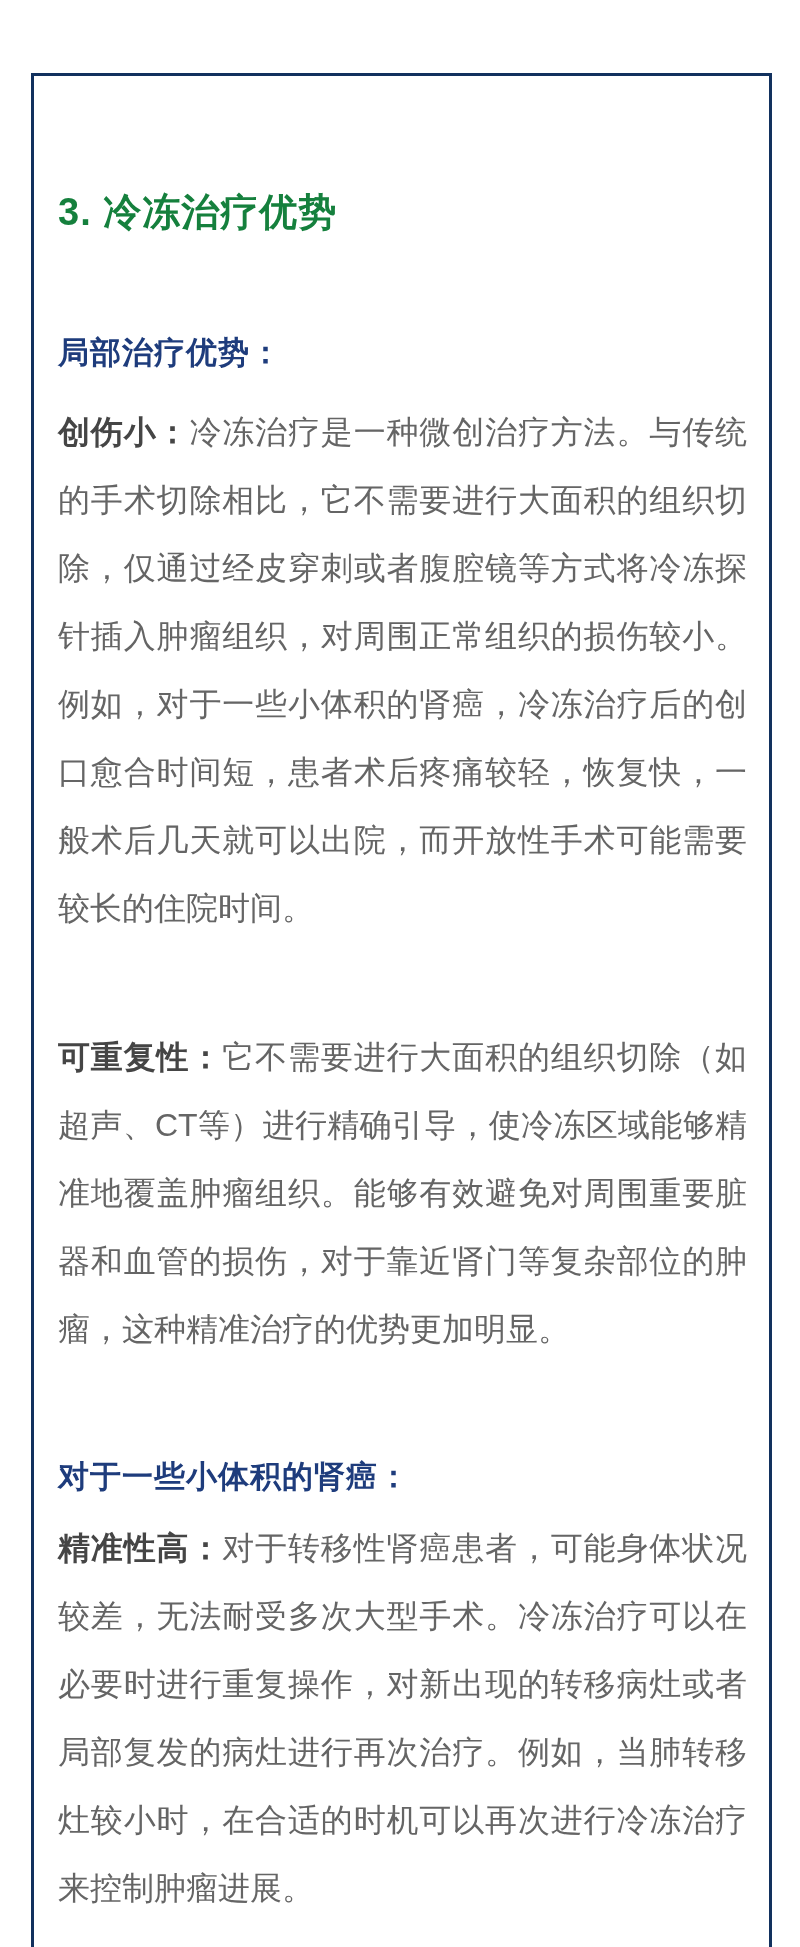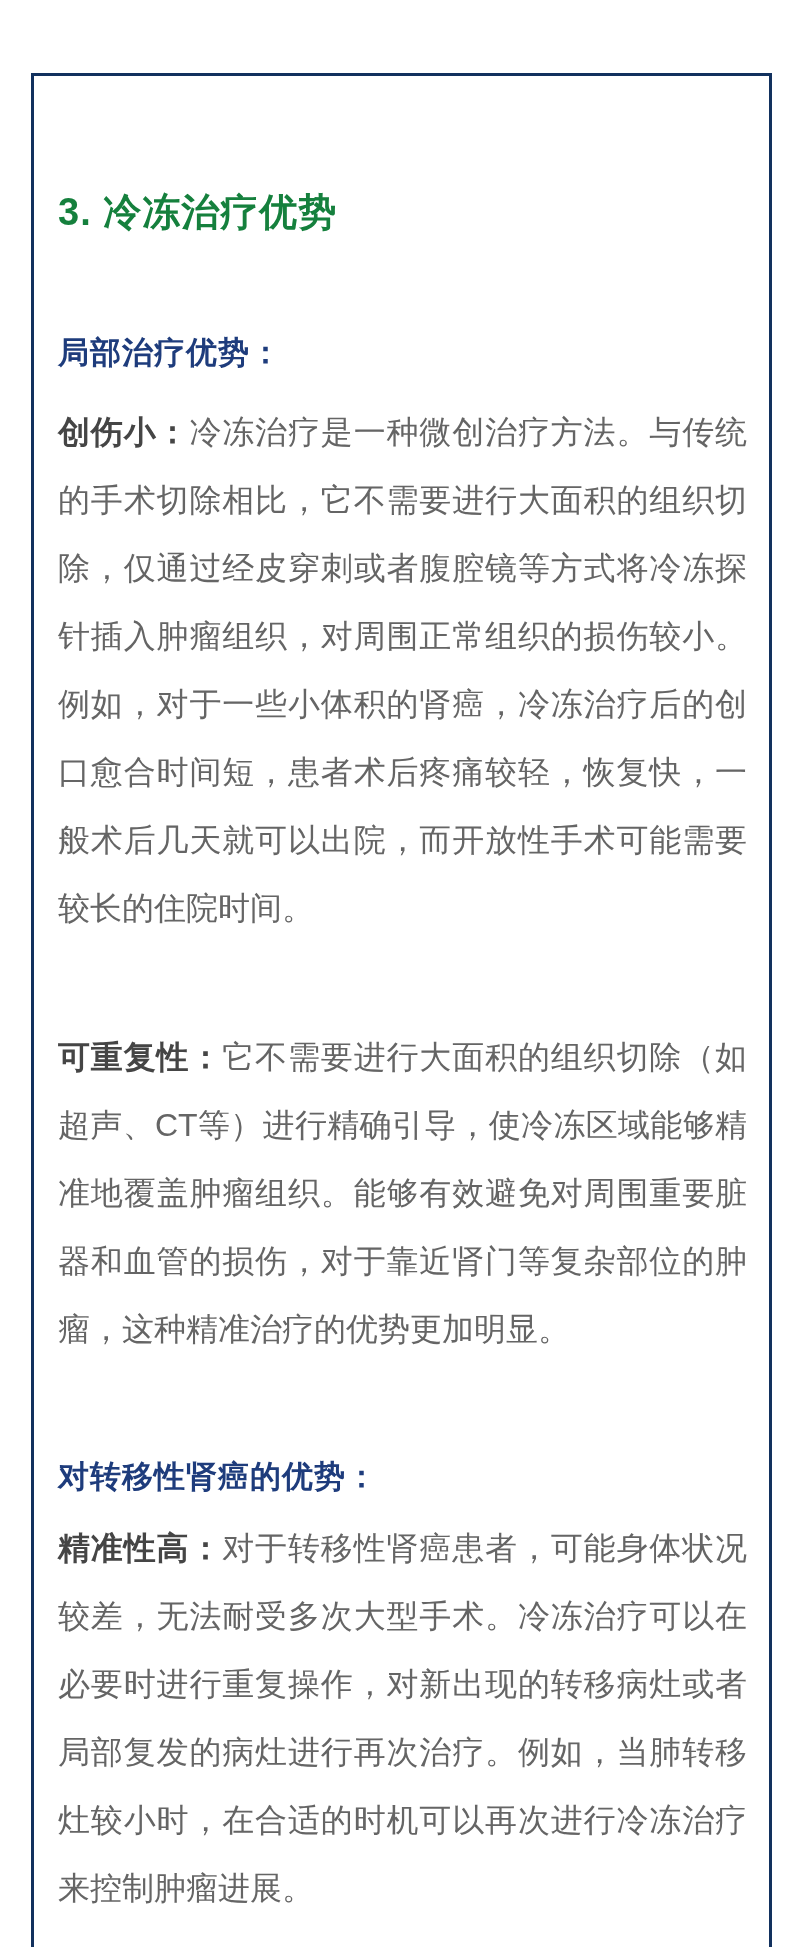--- a/index.html
+++ b/index.html
@@ -76,20 +76,20 @@
     <h2 class="section-heading first">局部治疗优势：</h2>
 
     <p class="para p1">
       <span class="para-lead">创伤小：</span><span>冷冻治疗是一种微创治疗方法。与传统的手术切除相比，它不需要进行大面积的组织切除，仅通过经皮穿刺或者腹腔镜等方式将冷冻探针插入肿瘤组织，对周围正常组织的损伤较小。例如，对于一些小体积的肾癌，冷冻治疗后的创口愈合时间短，患者术后疼痛较轻，恢复快，一般术后几天就可以出院，而开放性手术可能需要较长的住院时间。</span>
     </p>
 
     <p class="para p2">
       <span class="para-lead">可重复性：</span><span>它不需要进行大面积的组织切除（如超声、CT等）进行精确引导，使冷冻区域能够精准地覆盖肿瘤组织。能够有效避免对周围重要脏器和血管的损伤，对于靠近肾门等复杂部位的肿瘤，这种精准治疗的优势更加明显。</span>
     </p>
 
-    <h2 class="section-heading second">对转移性肾癌的优势：</h2>
+    <h2 class="section-heading second">对于一些小体积的肾癌：</h2>
 
     <p class="para p3">
       <span class="para-lead">精准性高：</span><span>对于转移性肾癌患者，可能身体状况较差，无法耐受多次大型手术。冷冻治疗可以在必要时进行重复操作，对新出现的转移病灶或者局部复发的病灶进行再次治疗。例如，当肺转移灶较小时，在合适的时机可以再次进行冷冻治疗来控制肿瘤进展。</span>
     </p>
 
   </div>
 </div>
 
 </body></html>

